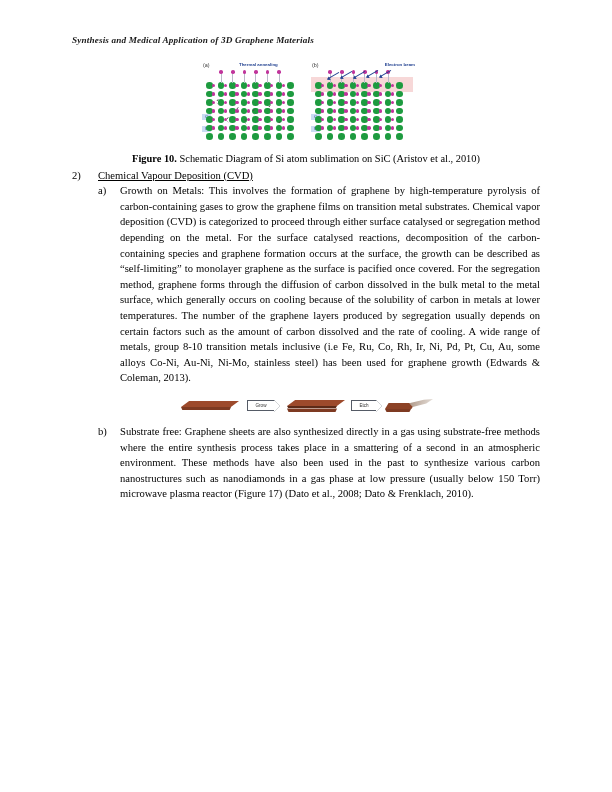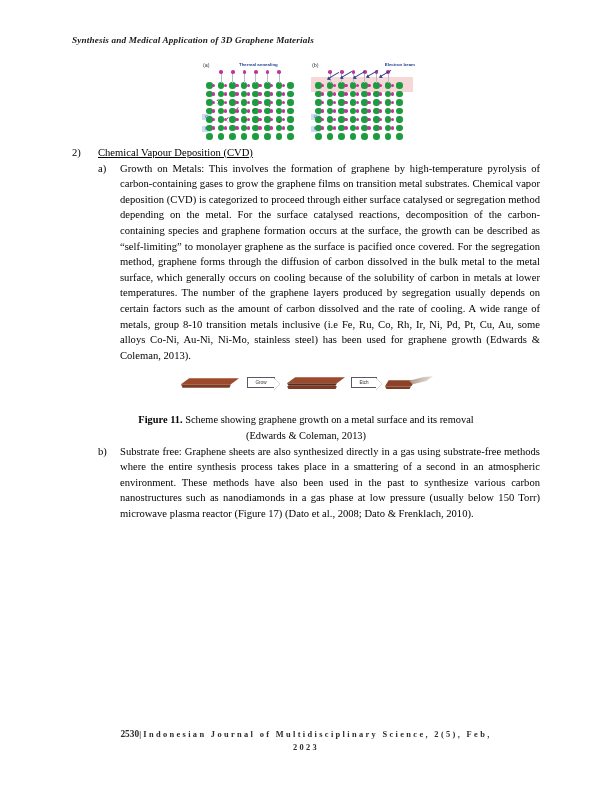--- a/index.html
+++ b/index.html
@@ -498,20 +498,23 @@
           <div class="bond" style="left: 78.6px; top: 12px; height: 11px;"></div>
           <div class="atom c" style="left: 77.4px; top: 10px;"></div>
           <div class="beam-arrow" style="left: 82px; top: 10px; width: 13px; transform: rotate(150deg);"></div>
           <div class="beam-arrow" style="left: 69px; top: 10.4px; width: 13px; transform: rotate(150deg);"></div>
           <div class="beam-arrow" style="left: 56px; top: 10.8px; width: 13px; transform: rotate(150deg);"></div>
           <div class="beam-arrow" style="left: 43px; top: 11.2px; width: 13px; transform: rotate(150deg);"></div>
           <div class="beam-arrow" style="left: 30px; top: 11.6px; width: 13px; transform: rotate(150deg);"></div>
         </div>
     </div>
 
+    <p class="caption" id="figure10-caption">
+      <b>Figure 10.</b><span> Schematic Diagram of Si atom sublimation on SiC (Aristov et al., 2010)</span>
+    </p>
   </div>
 
   <div class="list-l1">
     <div class="marker">2)</div>
     <div class="content body-text">Chemical Vapour Deposition (CVD)</div>
   </div>
 
   <div class="list-l2">
     <div class="marker">a)</div>
     <div class="content body-text">Growth on Metals: This involves the formation of graphene by high-temperature pyrolysis of carbon-containing gases to grow the graphene films on transition metal substrates. Chemical vapor deposition (CVD) is categorized to proceed through either surface catalysed or segregation method depending on the metal. For the surface catalysed reactions, decomposition of the carbon-containing species and graphene formation occurs at the surface, the growth can be described as “self-limiting” to monolayer graphene as the surface is pacified once covered. For the segregation method, graphene forms through the diffusion of carbon dissolved in the bulk metal to the metal surface, which generally occurs on cooling because of the solubility of carbon in metals at lower temperatures. The number of the graphene layers produced by segregation usually depends on certain factors such as the amount of carbon dissolved and the rate of cooling. A wide range of metals, group 8-10 transition metals inclusive (i.e Fe, Ru, Co, Rh, Ir, Ni, Pd, Pt, Cu, Au, some alloys Co-Ni, Au-Ni, Ni-Mo, stainless steel) has been used for graphene growth (Edwards &amp; Coleman, 2013).</div>
@@ -553,29 +556,21 @@
         <div class="slab-top" style="left:204px; top:9px; width:30px; height:6px; background:#8c4226;
                     clip-path: polygon(12% 0%, 100% 0%, 88% 100%, 0% 100%);"></div>
         <div class="slab-front" style="left:204px; top:15px; width:26px; height:3px;
                     clip-path: polygon(0% 0%, 100% 0%, 94% 100%, 6% 100%);"></div>
         <div style="position:absolute; left:228px; top:5px; width:24px; height:8px;
                     background:linear-gradient(110deg,#a9907f 0%,#cfc2b8 55%,#e8e2dd 100%);
                     clip-path: polygon(0% 55%, 62% 10%, 100% 0%, 72% 58%, 16% 100%);"></div>
       </div>
     </div>
 
-    <p class="caption" id="figure11-caption">
-      <b>Figure 11.</b><span> Scheme showing graphene growth on a metal surface and its removal</span><br>
-      <span>(Edwards &amp; Coleman, 2013)</span>
-    </p>
   </div>
 
   <div class="list-l2">
     <div class="marker">b)</div>
     <div class="content body-text">Substrate free: Graphene sheets are also synthesized directly in a gas using substrate-free methods where the entire synthesis process takes place in a smattering of a second in an atmospheric environment. These methods have also been used in the past to synthesize various carbon nanostructures such as nanodiamonds in a gas phase at low pressure (usually below 150 Torr) microwave plasma reactor (Figure 17) (Dato et al., 2008; Dato &amp; Frenklach, 2010).</div>
   </div>
 
-  <div class="footer">
-    <span class="page-no">2530</span><span class="journal">|</span><span class="journal">Indonesian Journal of Multidisciplinary Science, 2(5), Feb,</span><br>
-    <span class="journal">2023</span>
-  </div>
 
 </div>
 
 </body></html>

